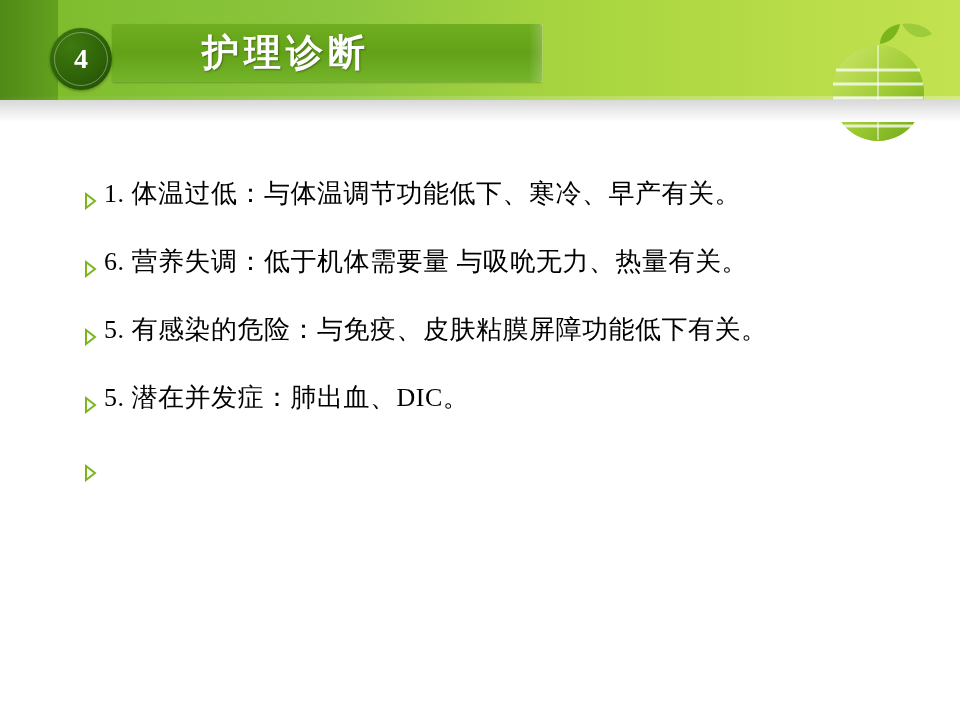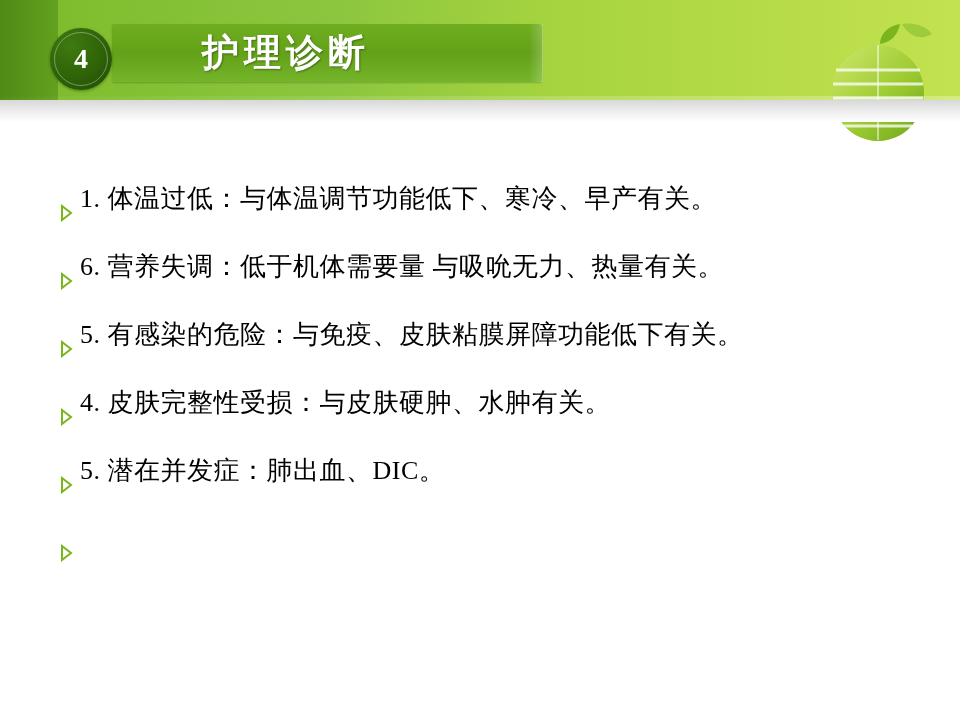--- a/index.html
+++ b/index.html
@@ -142,22 +142,22 @@
   
   .content {
     position: absolute;
     left: 0;
     top: 160px;
     width: 960px;
   }
   .bullet-row {
     position: relative;
     display: flex;
-    align-items: flex-end;
-    padding: 0 0 0 58px;
+    align-items: center;
+    padding: 0 0 0 82px;
     height: 68px;
   }
   .arrow-icon {
     flex: 0 0 auto;
     width: 22px;
     height: 30px;
     margin-top: 14px;
     display: flex;
     align-items: center;
     justify-content: flex-start;
@@ -241,28 +241,20 @@
 
     <div class="bullet-row">
       <span class="arrow-icon">
         <svg width="20" height="20" viewBox="0 0 20 20">
             <path d="M4 3 L13 10 L4 17 Z" fill="none" stroke="#7ab51d" stroke-width="2"></path>
           </svg>
       </span>
       <span class="bullet-text">5. 有感染的危险：与免疫、皮肤粘膜屏障功能低下有关。</span>
     </div>
 
-    <div class="bullet-row">
-      <span class="arrow-icon">
-        <svg width="20" height="20" viewBox="0 0 20 20">
-            <path d="M4 3 L13 10 L4 17 Z" fill="none" stroke="#7ab51d" stroke-width="2"></path>
-          </svg>
-      </span>
-      <span class="bullet-text">4. 皮肤完整性受损：与皮肤硬肿、水肿有关。</span>
-    </div>
 
     <div class="bullet-row">
       <span class="arrow-icon">
         <svg width="20" height="20" viewBox="0 0 20 20">
             <path d="M4 3 L13 10 L4 17 Z" fill="none" stroke="#7ab51d" stroke-width="2"></path>
           </svg>
       </span>
       <span class="bullet-text">5. 潜在并发症：肺出血、DIC。</span>
     </div>
 

